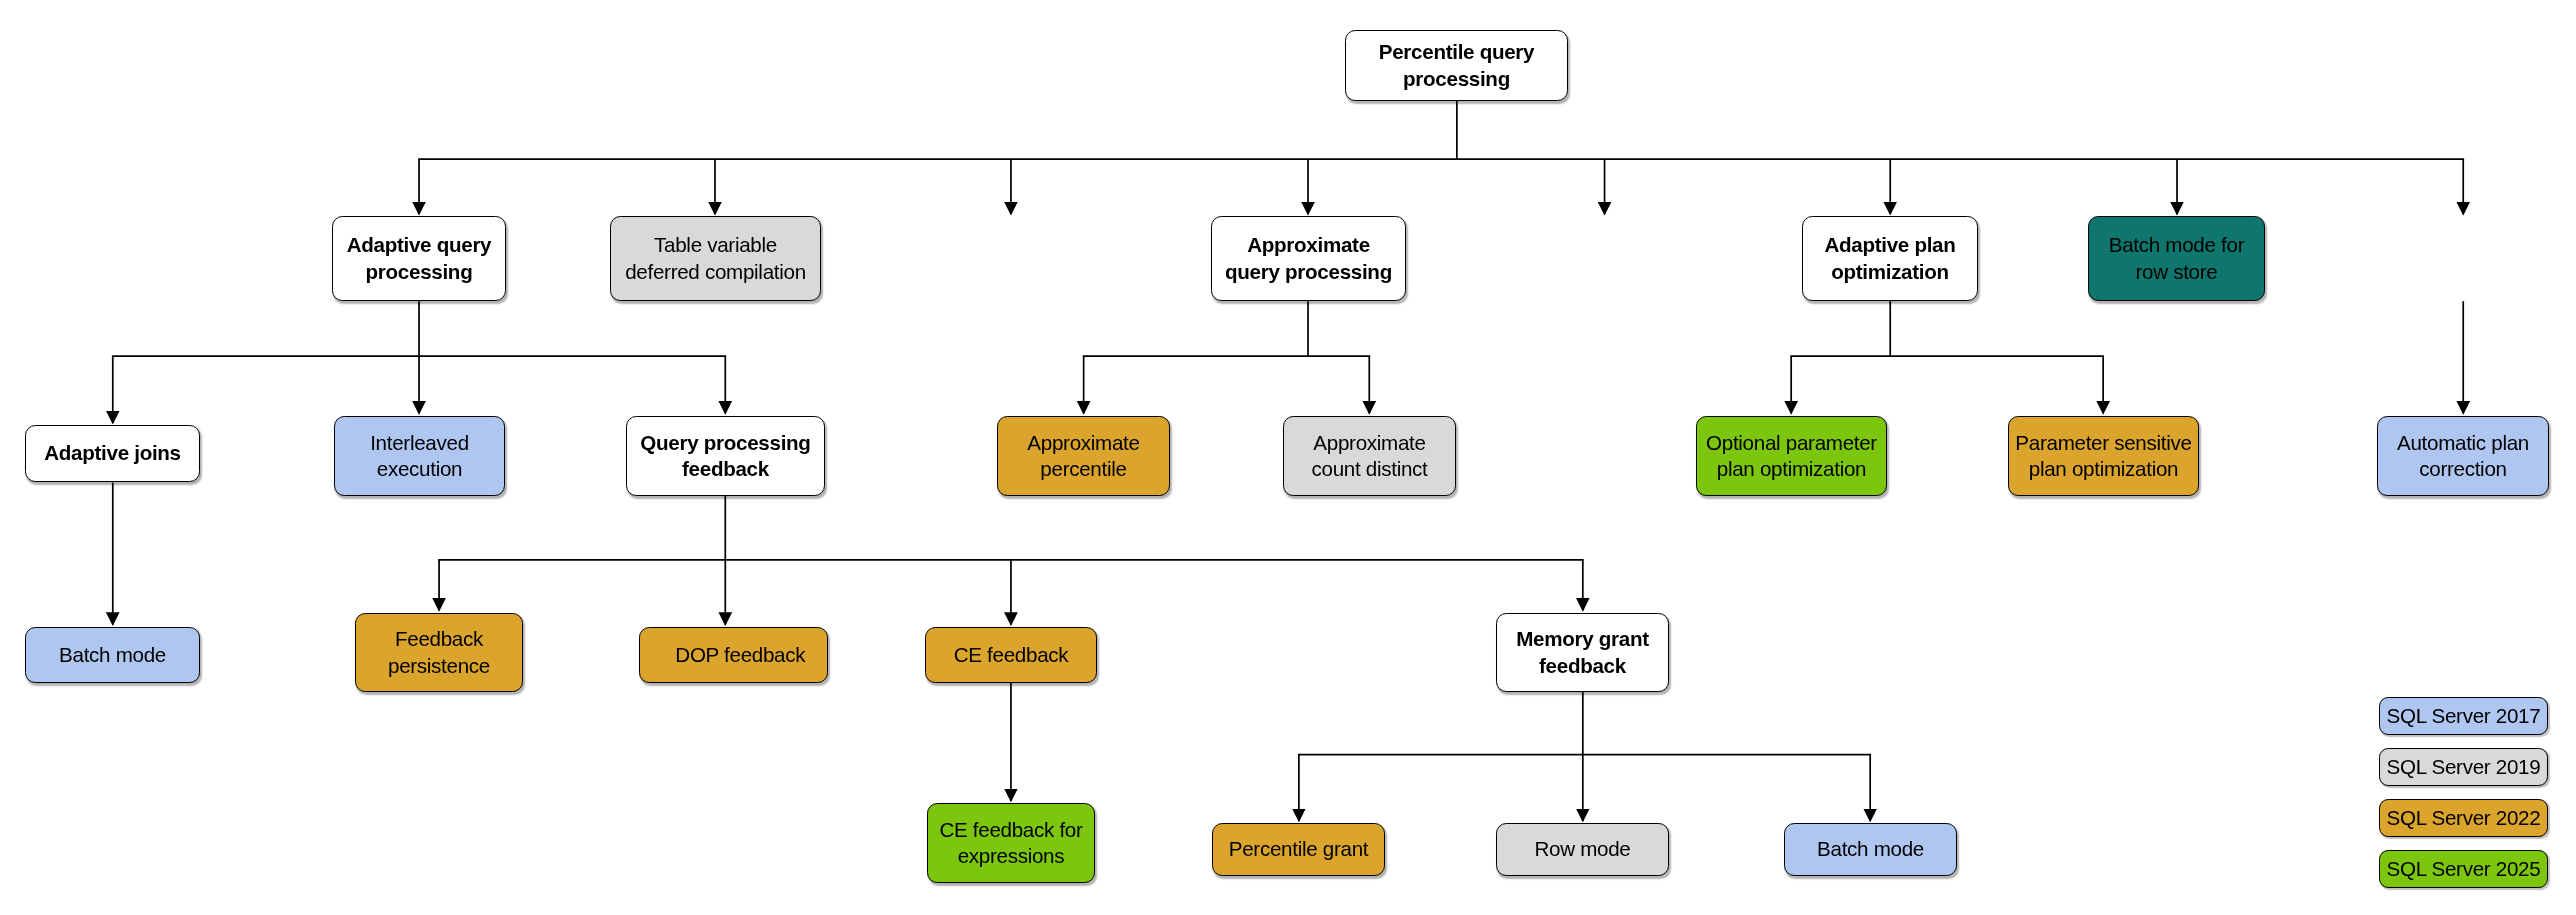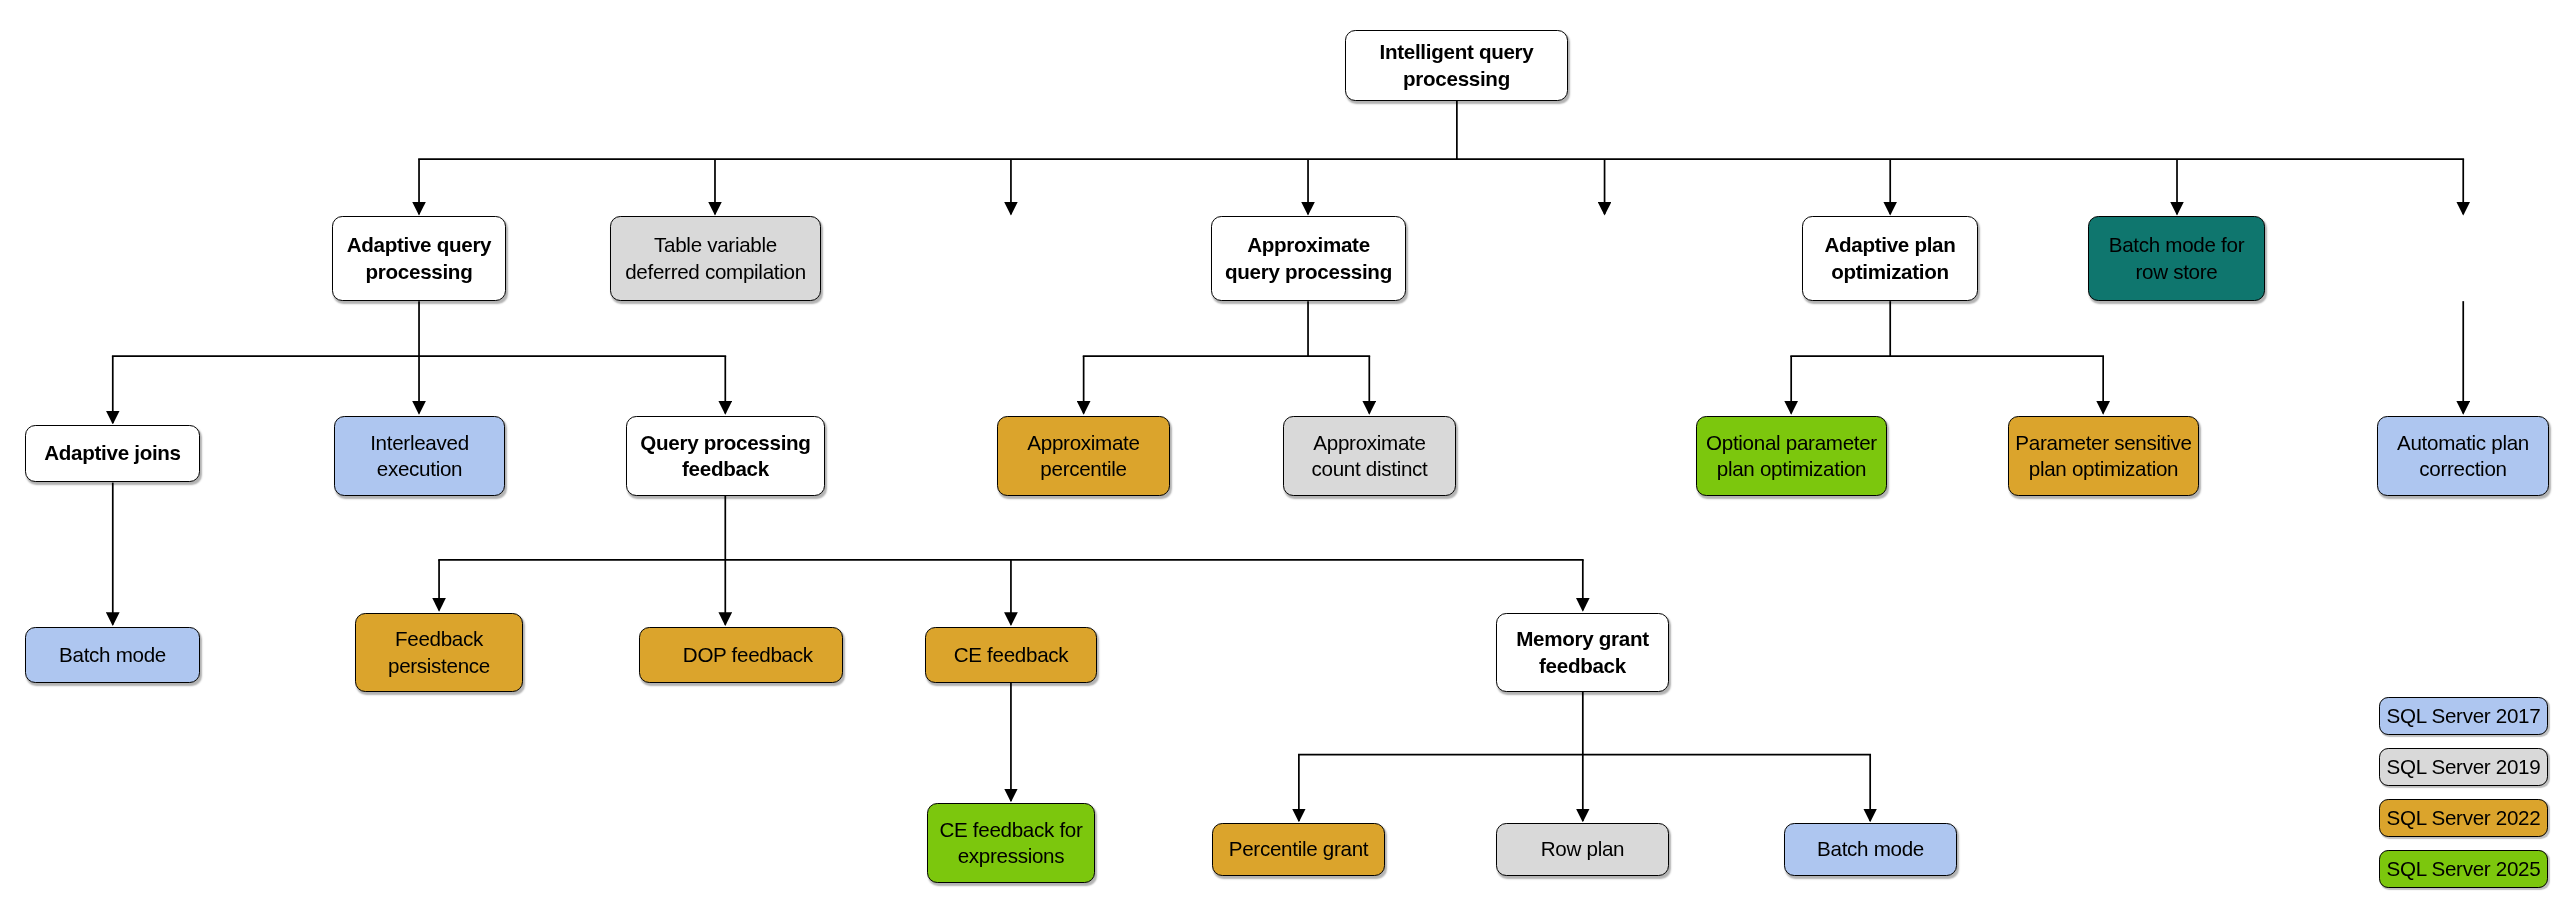--- a/index.html
+++ b/index.html
@@ -102,21 +102,21 @@
 
     <line x1="1766" y1="1193" x2="1766" y2="1399" marker-end="url(#arrow)"></line>
 
     <line x1="2765" y1="1208" x2="2765" y2="1318"></line>
     <line x1="2267.5" y1="1318" x2="3268.5" y2="1318"></line>
     <line x1="2269" y1="1318" x2="2269" y2="1434" marker-end="url(#arrow)"></line>
     <line x1="2765" y1="1318" x2="2765" y2="1434" marker-end="url(#arrow)"></line>
     <line x1="3267" y1="1318" x2="3267" y2="1434" marker-end="url(#arrow)"></line>
   </svg>
 
-  <div class="node bold" style="left: 1345px; top: 30px; width: 223px; height: 71px; background: rgb(255, 255, 255);">Intelligent query
+  <div class="node bold" style="left: 1345px; top: 30px; width: 223px; height: 71px; background: rgb(255, 255, 255);">Percentile query
 processing</div>
 
   <div class="node bold" style="left: 332px; top: 216px; width: 174px; height: 85px; background: rgb(255, 255, 255);">Adaptive query
 processing</div>
   <div class="node" style="left: 610px; top: 216px; width: 211px; height: 85px; background: rgb(217, 217, 217);">Table variable
 deferred compilation</div>
   <div class="node bold" style="left: 1211px; top: 216px; width: 195px; height: 85px; background: rgb(255, 255, 255);">Approximate
 query processing</div>
   <div class="node bold" style="left: 1802px; top: 216px; width: 176px; height: 85px; background: rgb(255, 255, 255);">Adaptive plan
 optimization</div>
@@ -135,29 +135,29 @@
   <div class="node" style="left: 1696px; top: 416px; width: 191px; height: 80px; background: rgb(124, 199, 13);">Optional parameter
 plan optimization</div>
   <div class="node" style="left: 2008px; top: 416px; width: 191px; height: 80px; background: rgb(219, 164, 44);">Parameter sensitive
 plan optimization</div>
   <div class="node" style="left: 2377px; top: 416px; width: 172px; height: 80px; background: rgb(174, 198, 240);">Automatic plan
 correction</div>
 
   <div class="node" style="left: 25px; top: 627px; width: 175px; height: 56px; background: rgb(174, 198, 240);">Batch mode</div>
   <div class="node" style="left: 355px; top: 613px; width: 168px; height: 79px; background: rgb(219, 164, 44);">Feedback
 persistence</div>
-  <div class="node" style="left: 639px; top: 627px; width: 204px; height: 56px; background: rgb(219, 164, 44); padding-left: 17px;">DOP feedback</div>
+  <div class="node" style="left: 639px; top: 627px; width: 189px; height: 56px; background: rgb(219, 164, 44); padding-left: 17px;">DOP feedback</div>
   <div class="node" style="left: 925px; top: 627px; width: 172px; height: 56px; background: rgb(219, 164, 44);">CE feedback</div>
   <div class="node bold" style="left: 1496px; top: 613px; width: 173px; height: 79px; background: rgb(255, 255, 255);">Memory grant
 feedback</div>
 
   <div class="node" style="left: 927px; top: 803px; width: 168px; height: 80px; background: rgb(124, 199, 13);">CE feedback for
 expressions</div>
   <div class="node" style="left: 1212px; top: 823px; width: 173px; height: 53px; background: rgb(219, 164, 44);">Percentile grant</div>
-  <div class="node" style="left: 1496px; top: 823px; width: 173px; height: 53px; background: rgb(217, 217, 217);">Row plan</div>
+  <div class="node" style="left: 1496px; top: 823px; width: 173px; height: 53px; background: rgb(217, 217, 217);">Row mode</div>
   <div class="node" style="left: 1784px; top: 823px; width: 173px; height: 53px; background: rgb(174, 198, 240);">Batch mode</div>
 
   <div class="node legend" style="left: 2379px; top: 697px; width: 169px; height: 38px; background: rgb(174, 198, 240);">SQL Server 2017</div>
   <div class="node legend" style="left: 2379px; top: 748px; width: 169px; height: 38px; background: rgb(217, 217, 217);">SQL Server 2019</div>
   <div class="node legend" style="left: 2379px; top: 799px; width: 169px; height: 38px; background: rgb(219, 164, 44);">SQL Server 2022</div>
   <div class="node legend" style="left: 2379px; top: 850px; width: 169px; height: 38px; background: rgb(124, 199, 13);">SQL Server 2025</div>
 
 </div>
 
 

